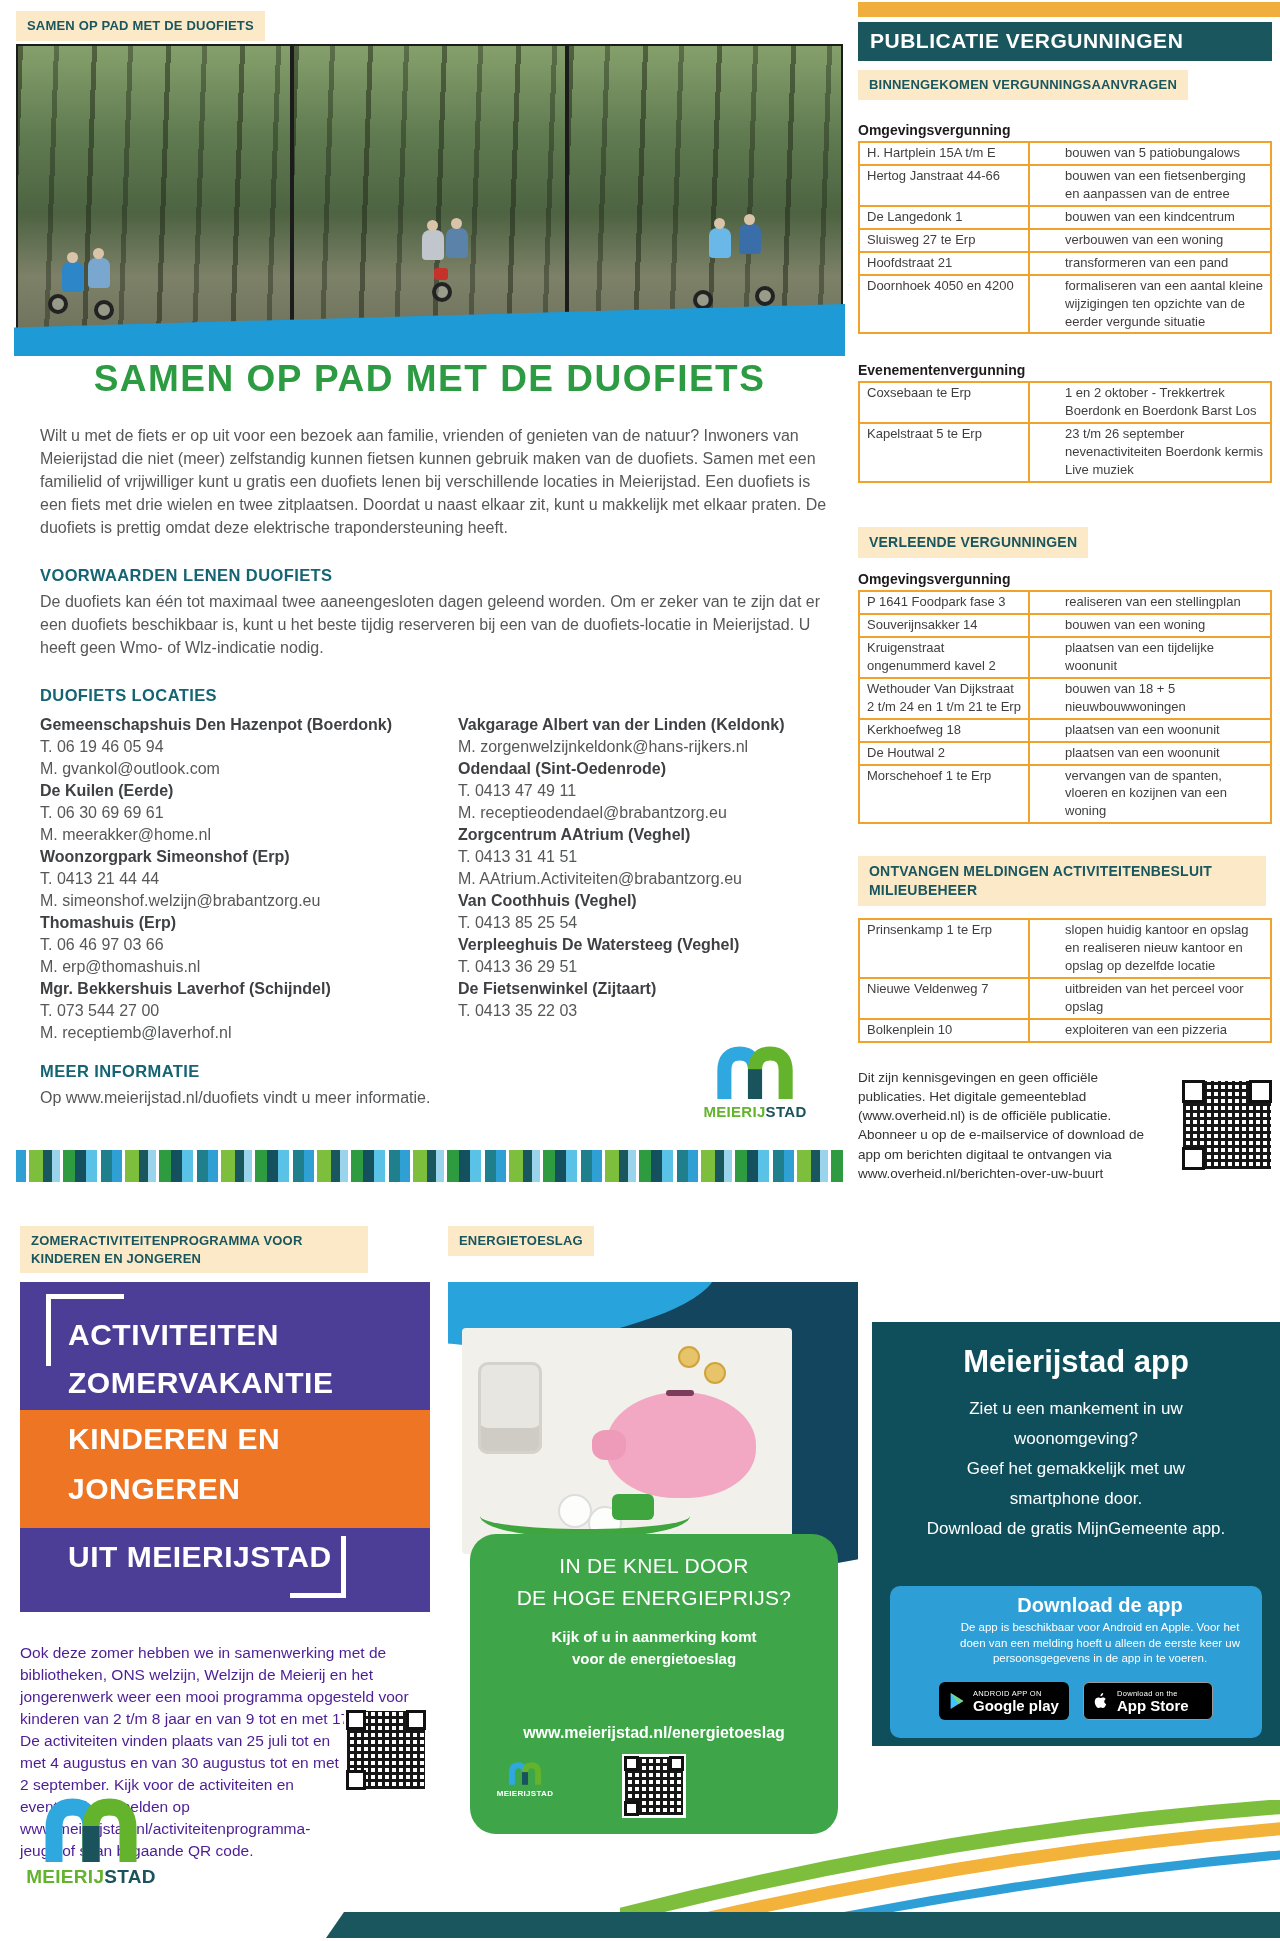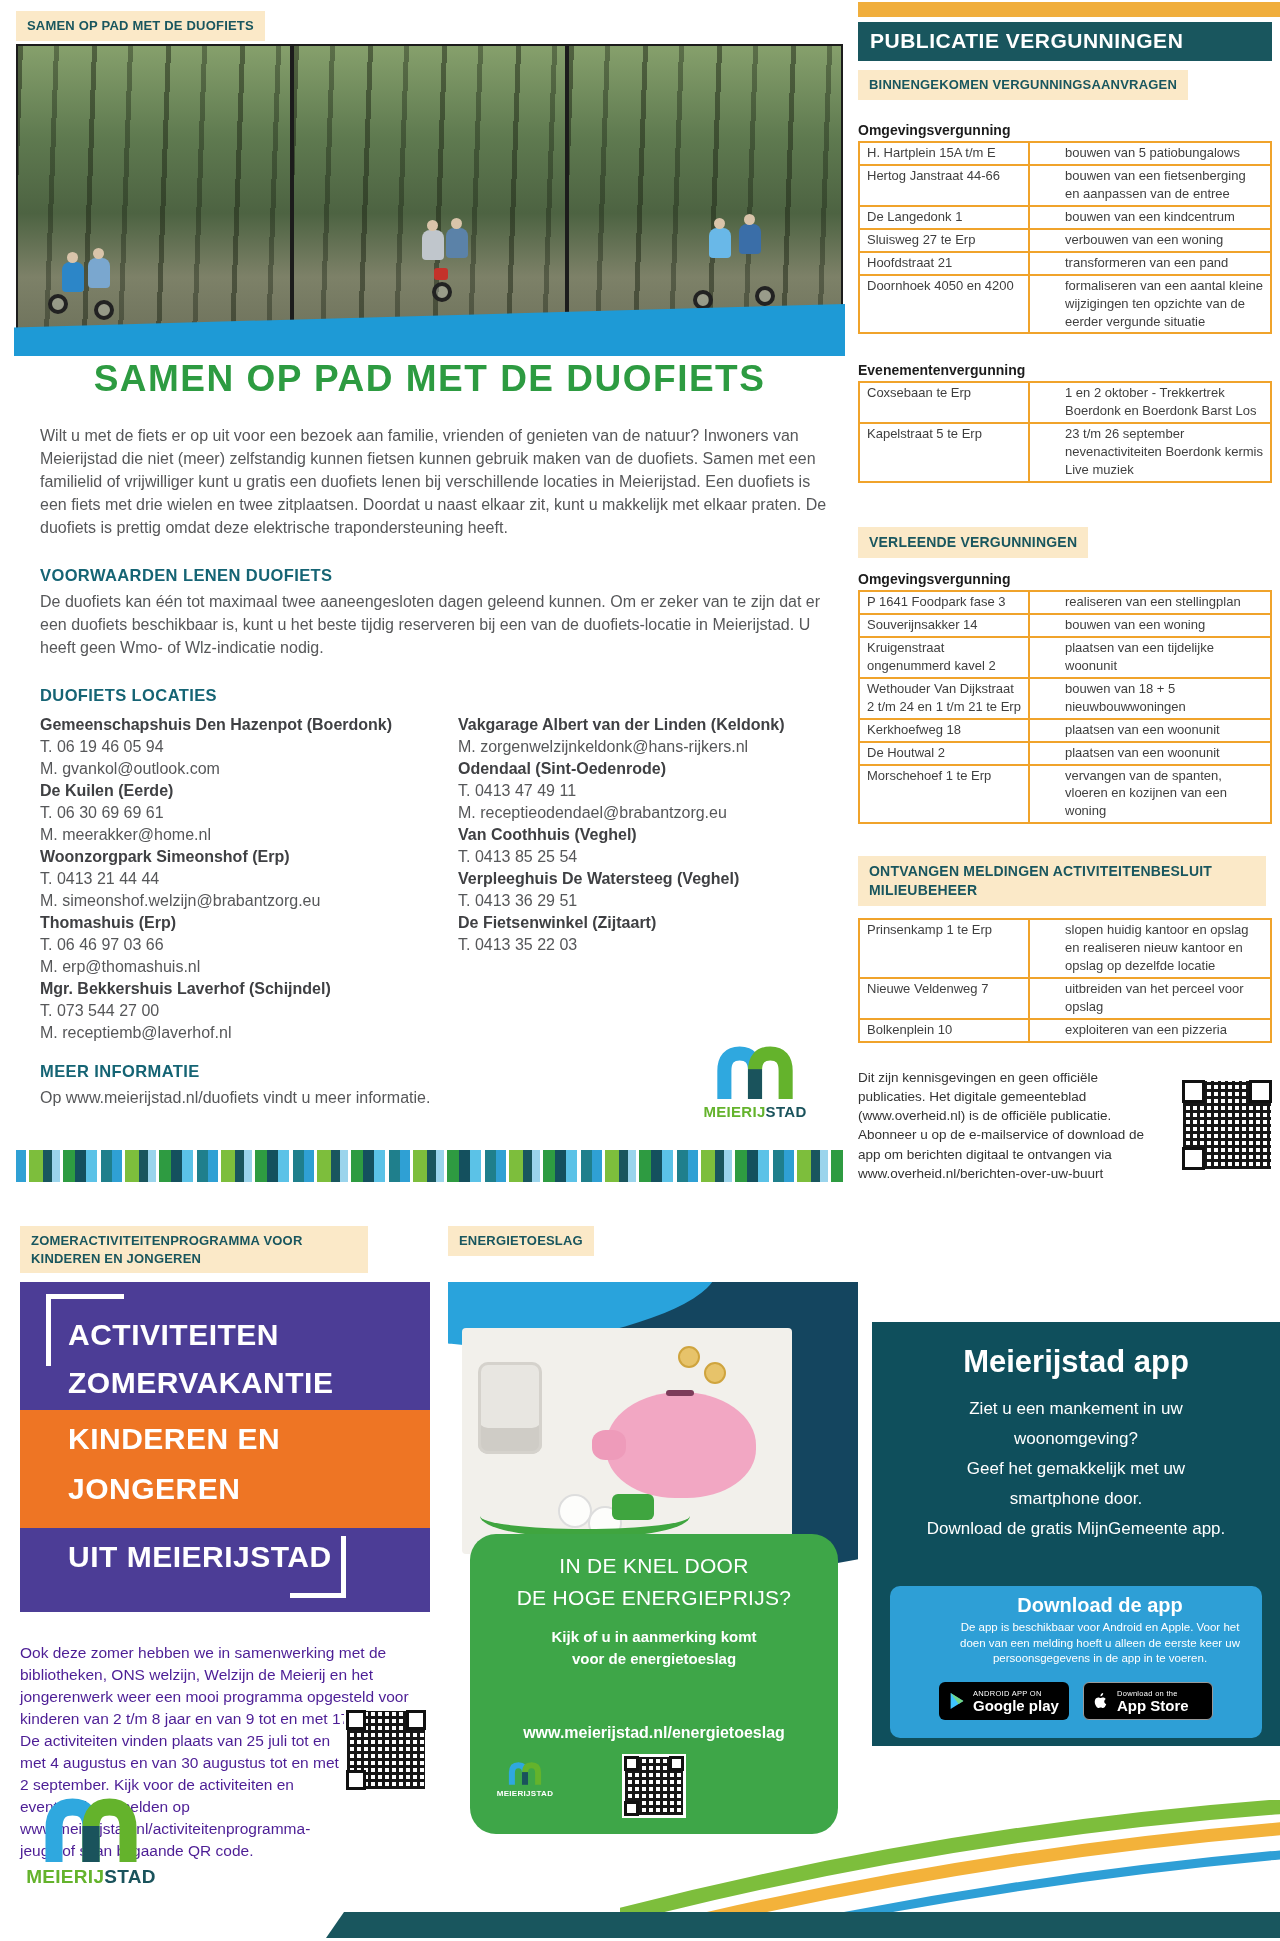--- a/index.html
+++ b/index.html
@@ -144,21 +144,21 @@
       <span class="blob wheel" style="right:66px;bottom:44px;"></span>
     </div>
     <div class="blue-band"></div>
   </div>
 
   <div class="headline">SAMEN OP PAD MET DE DUOFIETS</div>
 
   <div class="article-body">
     <p>Wilt u met de fiets er op uit voor een bezoek aan familie, vrienden of genieten van de natuur? Inwoners van Meierijstad die niet (meer) zelfstandig kunnen fietsen kunnen gebruik maken van de duofiets. Samen met een familielid of vrijwilliger kunt u gratis een duofiets lenen bij verschillende locaties in Meierijstad. Een duofiets is een fiets met drie wielen en twee zitplaatsen. Doordat u naast elkaar zit, kunt u makkelijk met elkaar praten. De duofiets is prettig omdat deze elektrische trapondersteuning heeft.</p>
     <div class="subhead">VOORWAARDEN LENEN DUOFIETS</div>
-    <p>De duofiets kan één tot maximaal twee aaneengesloten dagen geleend kunnen. Om er zeker van te zijn dat er een duofiets beschikbaar is, kunt u het beste tijdig reserveren bij een van de duofiets-locatie in Meierijstad. U heeft geen Wmo- of Wlz-indicatie nodig.</p>
+    <p>De duofiets kan één tot maximaal twee aaneengesloten dagen geleend worden. Om er zeker van te zijn dat er een duofiets beschikbaar is, kunt u het beste tijdig reserveren bij een van de duofiets-locatie in Meierijstad. U heeft geen Wmo- of Wlz-indicatie nodig.</p>
     <div class="subhead">DUOFIETS LOCATIES</div>
     <div class="loc-grid">
       <div class="loc-col">
 
           <div class="loc-entry">
             <div class="loc-name">Gemeenschapshuis Den Hazenpot (Boerdonk)</div>
             <div class="loc-lines">
               <div>T. 06 19 46 05 94</div>
               <div>M. gvankol@outlook.com</div>
             </div>
@@ -206,20 +206,27 @@
           </div>
 
           <div class="loc-entry">
             <div class="loc-name">Odendaal (Sint-Oedenrode)</div>
             <div class="loc-lines">
               <div>T. 0413 47 49 11</div>
               <div>M. receptieodendael@brabantzorg.eu</div>
             </div>
           </div>
 
+          <div class="loc-entry">
+            <div class="loc-name">Zorgcentrum AAtrium (Veghel)</div>
+            <div class="loc-lines">
+              <div>T. 0413 31 41 51</div>
+              <div>M. AAtrium.Activiteiten@brabantzorg.eu</div>
+            </div>
+          </div>
 
           <div class="loc-entry">
             <div class="loc-name">Van Coothhuis (Veghel)</div>
             <div class="loc-lines">
               <div>T. 0413 85 25 54</div>
             </div>
           </div>
 
           <div class="loc-entry">
             <div class="loc-name">Verpleeghuis De Watersteeg (Veghel)</div>

